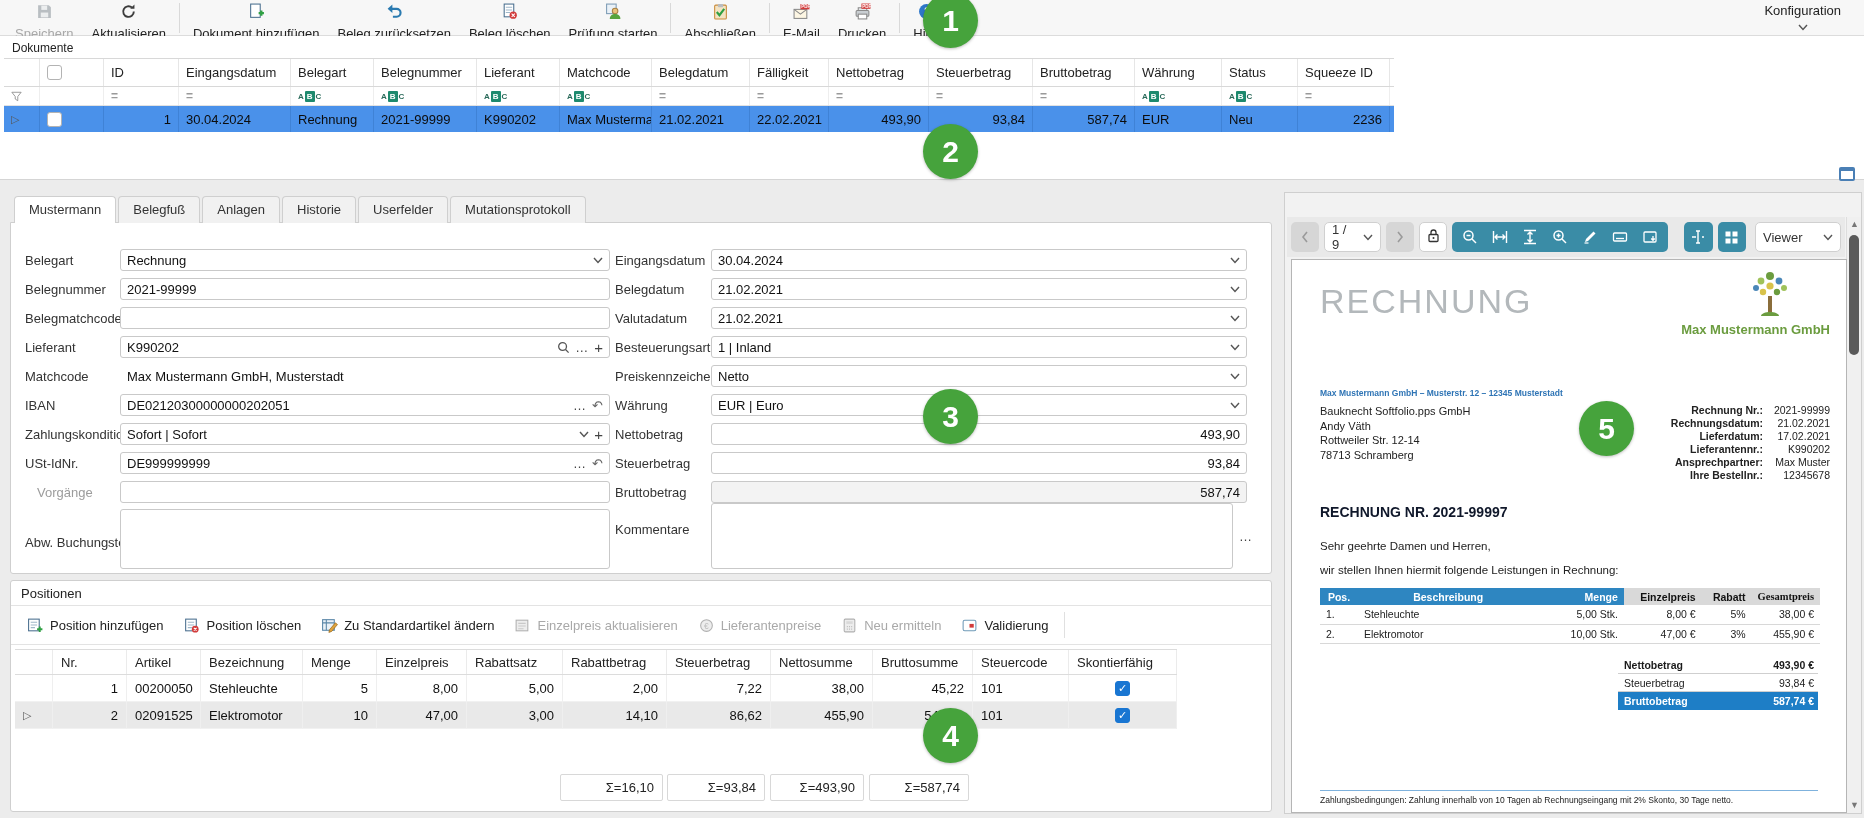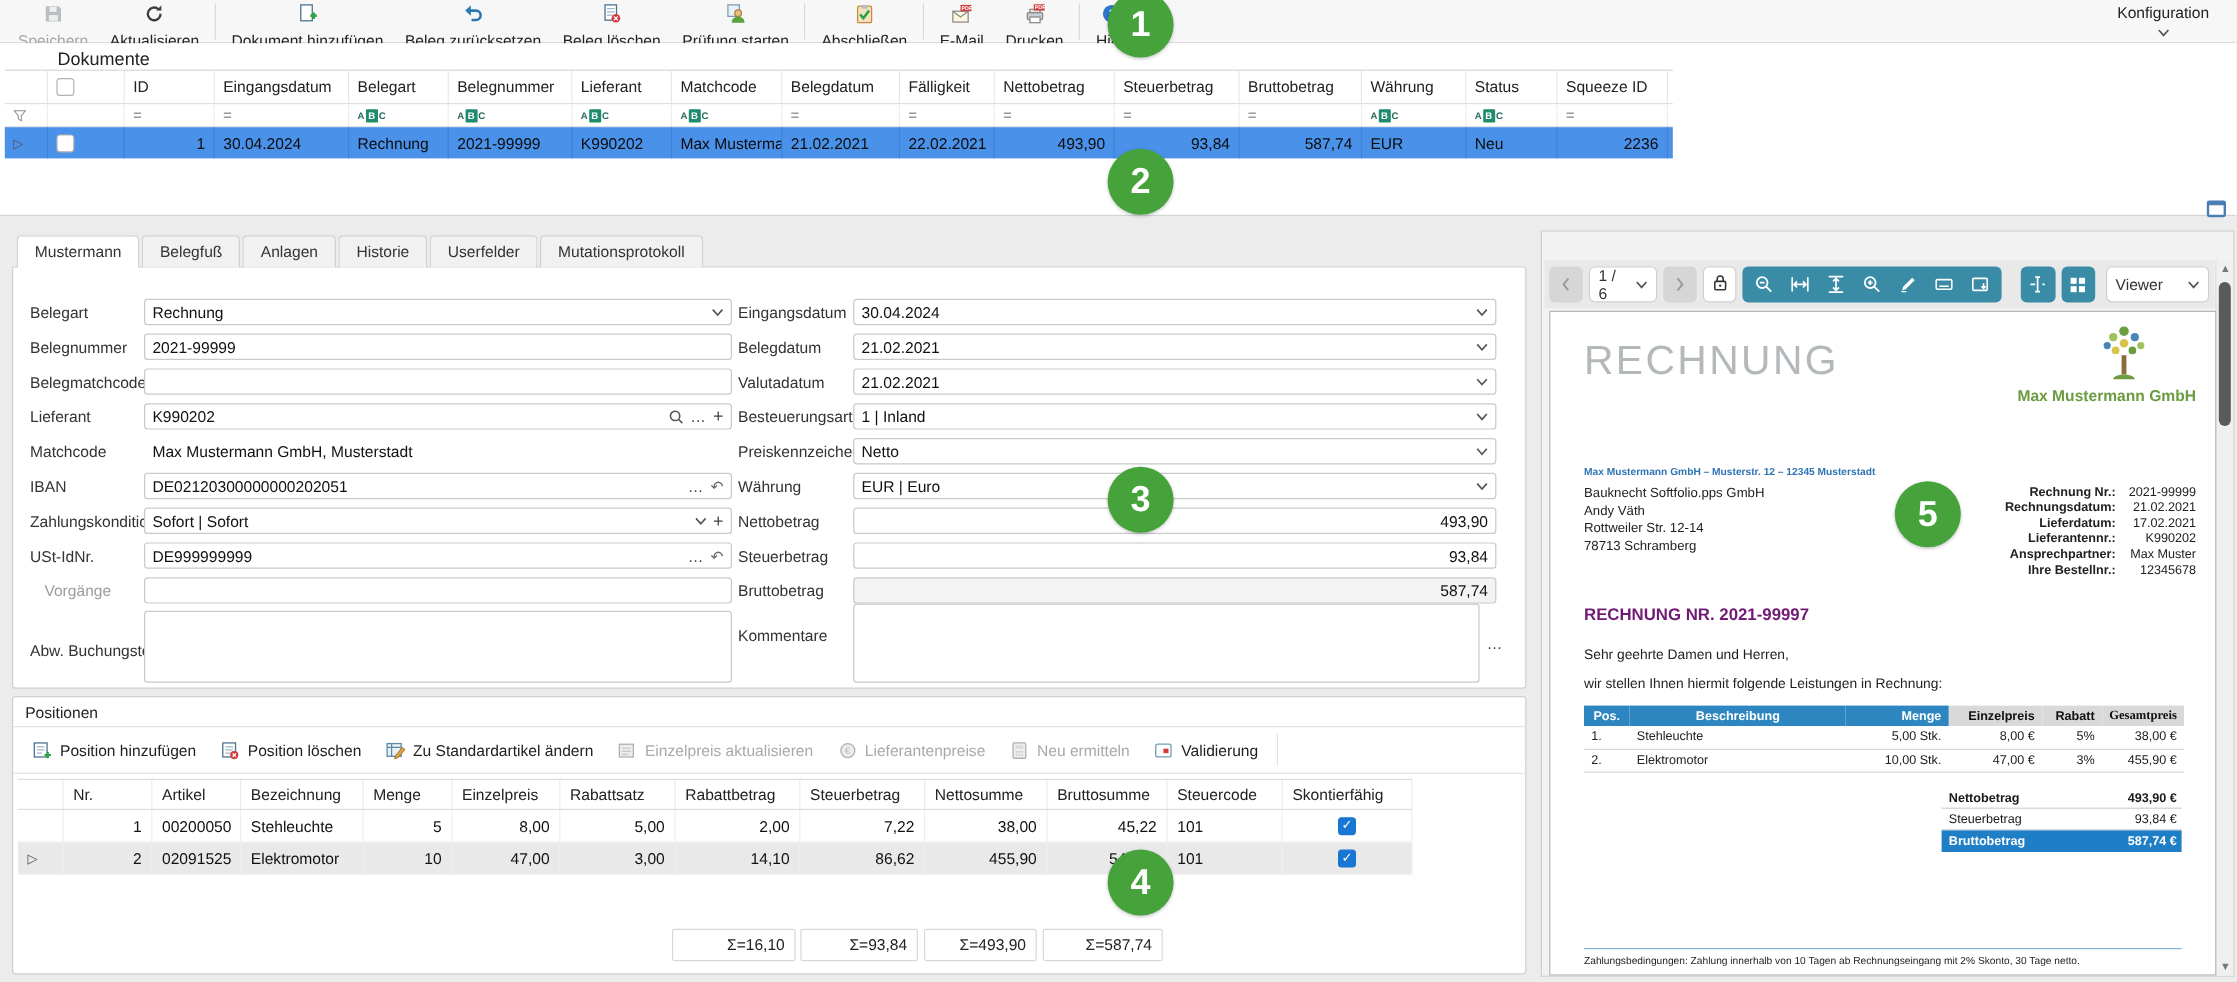--- a/index.html
+++ b/index.html
@@ -13,21 +13,21 @@
   .tb-sep { width:1px; height:30px; background:#d9d9d9; margin:0 4px; }
   .tb-right { margin-left:auto; display:flex; align-items:center; gap:6px; padding-right:8px; }
   .ic { width:17px; height:17px; display:inline-block; flex:0 0 auto; }
   .ic svg { width:100%; height:100%; display:block; }
 
   
   .num-circle { position:absolute; width:55px; height:55px; border-radius:50%; background:#46a33c; color:#fff; font-size:30px; font-weight:bold; display:flex; align-items:center; justify-content:center; z-index:50; box-shadow:0 1px 3px rgba(0,0,0,.25); }
 
   
   .dok-panel { position:absolute; left:0; top:36px; width:1864px; height:144px; background:#fff; border-bottom:1px solid #d5d5d5; }
-  .panel-title { position:absolute; left:12px; top:5px; font-size:15px; color:#222;margin-left:36px; }
+  .panel-title { position:absolute; left:12px; top:5px; font-size:12px; color:#222; }
   .dok-grid { position:absolute; left:4px; top:22px; width:1390px; }
   .dgrow { display:grid; grid-template-columns:36px 64px 75px 112px 83px 103px 83px 92px 98px 79px 100px 104px 102px 87px 76px 92px; }
   .dg-h { height:29px; border-top:1px solid #d8d8d8; border-bottom:1px solid #d8d8d8; background:#fff; }
   .dg-h .cell { display:flex; align-items:center; padding:0 7px; border-right:1px solid #e6e6e6; font-size:13px; color:#222; overflow:hidden; white-space:nowrap; }
   .dg-f { height:19px; border-bottom:1px solid #e2e2e2; background:#fff; }
   .dg-f .cell { display:flex; align-items:center; padding:0 7px; border-right:1px solid #eee; color:#8a8a8a; overflow:hidden; }
   .dg-r { height:26px; background:#4a91ea; }
   .dg-r .cell { display:flex; align-items:center; padding:0 7px; border-right:1px solid #3f82d6; font-size:13px; color:#0c0c0c; overflow:hidden; white-space:nowrap; }
   .cell.num { justify-content:flex-end; }
   .eq { font-weight:bold; color:#9a9a9a; font-size:12px; }
@@ -92,21 +92,21 @@
   .pdf-page { position:absolute; left:6px; top:66px; width:556px; height:554px; background:#fff; border:1px solid #b5b5b5; overflow:hidden; }
   .doc-title { position:absolute; left:28px; top:22px; font-size:34px; letter-spacing:2px; color:#b3b8bb; }
   .doc-company { position:absolute; right:16px; top:62px; font-size:13px; font-weight:bold; color:#6b9c3f; }
   .doc-logo { position:absolute; right:50px; top:6px; width:52px; height:54px; }
   .doc-sender { position:absolute; left:28px; top:128px; font-size:8.5px; font-weight:bold; color:#2e74b5; }
   .doc-address { position:absolute; left:28px; top:144px; font-size:11px; line-height:14.5px; color:#222; }
   .doc-info { position:absolute; right:16px; top:144px; font-size:10.5px; line-height:13px; color:#222; }
   .doc-info .ir { display:flex; justify-content:flex-end; gap:5px; }
   .doc-info .il { font-weight:bold; }
   .doc-info .iv { width:62px; text-align:right; }
-  .doc-heading { position:absolute; left:28px; top:244px; font-size:14px; font-weight:bold; color:#701a75; }
+  .doc-heading { position:absolute; left:28px; top:244px; font-size:14px; font-weight:bold; color:#0f172a; }
   .doc-p1 { position:absolute; left:28px; top:280px; font-size:11.5px; color:#222; }
   .doc-p2 { position:absolute; left:28px; top:304px; font-size:11.5px; color:#222; }
   .doc-table { position:absolute; left:28px; top:328px; width:500px; border-collapse:collapse; font-size:10.5px; }
   .doc-table th { height:17px; font-weight:bold; text-align:center; padding:0 6px; }
   .doc-table th.blue { background:#2e86c1; color:#fff; }
   .doc-table th.grayh { background:#d9d9d9; color:#111; }
   .doc-table th.r, .doc-table td.r { text-align:right; }
   .doc-table td { height:19px; padding:0 6px; border-bottom:1px solid #d8d8d8; color:#222; }
   .doc-totals { position:absolute; right:28px; top:396px; width:200px; font-size:10.5px; }
   .doc-totals .trow { display:flex; height:18px; align-items:center; border-bottom:1px solid #cfcfcf; }
@@ -684,21 +684,21 @@
 
 <div class="pdf-panel">
   <div class="pdf-maxicon"></div>
   <div class="pdf-toolbar">
     <div class="vt-btn gray">
         <svg width="8" height="12" viewBox="0 0 8 12">
           <polyline points="6,1 2,6 6,11" fill="none" stroke="#9a9a9a" stroke-width="1.6"></polyline>
         </svg>
       </div>
     <div class="vt-btn white">
-      <span>1 / 6</span>
+      <span>1 / 9</span>
       <span class="chev">
           <svg viewBox="0 0 10 7">
             <polyline points="1,1 5,5.5 9,1" fill="none" stroke="#555" stroke-width="1.4"></polyline>
           </svg>
         </span>
     </div>
     <div class="vt-btn gray">
         <svg width="8" height="12" viewBox="0 0 8 12">
           <polyline points="2,1 6,6 2,11" fill="none" stroke="#9a9a9a" stroke-width="1.6"></polyline>
         </svg>

